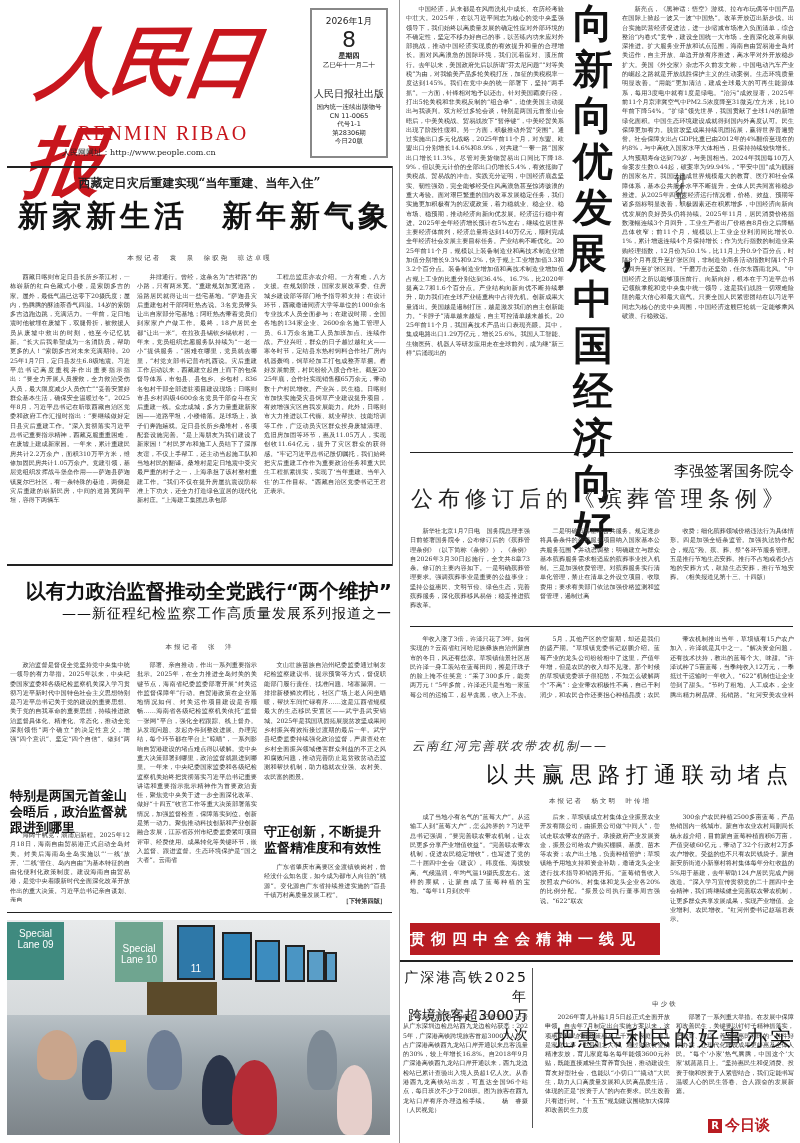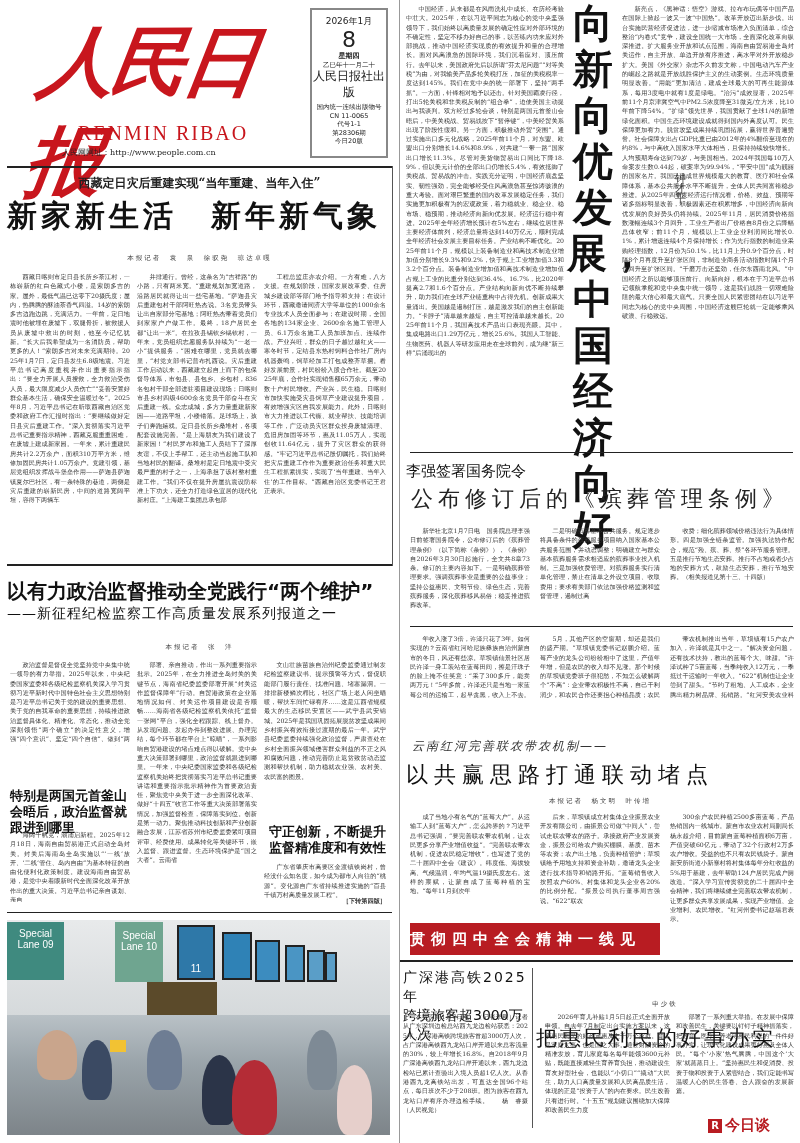--- a/index.html
+++ b/index.html
@@ -13,21 +13,21 @@
 #logo{left:40px;top:12px;width:240px;height:100px;font-family:"DejaVu Serif",serif;font-size:76px;font-weight:bold;color:#c8161d;letter-spacing:-4px;font-style:italic;line-height:100px;transform:skew(-8deg)}
 #logo-en{left:78px;top:122px;font-family:"Liberation Serif",serif;font-size:20px;letter-spacing:2px;color:#c8161d}
 #site{left:62px;top:147px;font-size:8px;color:#222}
 #datebox{left:310px;top:8px;width:78px;height:150px;border:2px solid #888;text-align:center;font-family:"DejaVu Sans",sans-serif;color:#222}
 #datebox div{line-height:1.3}
 .db-ym{font-size:9px;margin-top:6px}
 .db-day{font-size:22px;line-height:24px !important}
 .db-small{font-size:6.5px}
 
 .h-kicker{font-family:"DejaVu Serif",serif;font-weight:bold;text-align:center;color:#222}
-.h-main{font-family:"DejaVu Sans",sans-serif;font-weight:bold;text-align:left;color:#111}
+.h-main{font-family:"DejaVu Sans",sans-serif;font-weight:bold;text-align:right;color:#111}
 .byline{font-size:6.5px;text-align:center;color:#444;letter-spacing:2px}
 .subh{font-family:"DejaVu Sans",sans-serif;font-weight:bold;font-size:13px;line-height:16px;color:#111}
 #vert-title{left:567px;top:0;width:52px;font-family:"DejaVu Sans",sans-serif;font-weight:bold;font-size:40px;line-height:46px;text-align:center;color:#111}
 #vert-author{left:675px;top:174px;width:10px;font-size:11px;line-height:10px;color:#444}
 #redbanner{left:14px;top:925px;width:235px;height:32px;background:#b81c22;color:#fff;font-family:"DejaVu Sans",sans-serif;font-weight:bold;font-size:15px;letter-spacing:6px;line-height:32px}
 #photo{left:7px;top:920px;width:383px;height:215px;overflow:hidden;background:#cfd8dc}
 .sign{position:absolute;color:#fff;font-family:"Liberation Sans",sans-serif;font-size:10px;text-align:center}
 .person{position:absolute;border-radius:50% 50% 30% 30%}
 #today{left:708px;top:1116px;font-family:"DejaVu Sans",sans-serif;font-weight:bold;font-size:15px;color:#b81c22}
 #today .r{display:inline-block;width:14px;height:14px;background:#b81c22;color:#fff;font-size:10px;line-height:14px;text-align:center;margin-right:3px;vertical-align:1px}
@@ -36,21 +36,21 @@
 <body>
 
 <div id="logo" class="abs">人民日报</div>
 <div id="logo-en" class="abs">RENMIN  RIBAO</div>
 <div id="site" class="abs">人民网网址：http://www.people.com.cn</div>
 <div id="datebox" class="abs">
   <div class="db-ym">2026年1月</div>
   <div class="db-day">8</div>
   <div style="font-size:7px;font-weight:bold">星期四</div>
   <div class="db-small">乙巳年十一月二十</div>
-  <div style="font-size:12px;margin-top:0">人民日报社出版</div>
+  <div style="font-size:10px;margin-top:18px">人民日报社出版</div>
   <div class="db-small" style="margin-top:3px">国内统一连续出版物号</div>
   <div class="db-small">CN 11-0065</div>
   <div class="db-small">代号1-1</div>
   <div class="db-small">第28306期</div>
   <div class="db-small">今日20版</div>
 </div>
 <div class="rule" style="left:7px;top:166px;width:385px;height:2px"></div>
 
 <div class="abs h-kicker" style="left:7px;top:175px;width:385px;font-size:12px">西藏定日灾后重建实现“当年重建、当年入住”</div>
 <div class="abs h-main" style="left:7px;top:196px;width:385px;font-size:30px;letter-spacing:4px;word-spacing:10px">新家新生活　新年新气象</div>
@@ -62,29 +62,29 @@
 <div class="vrule" style="left:392px;top:166px;height:400px"></div>
 
 <div class="abs h-main" style="left:7px;top:578px;width:385px;font-size:20px">以有力政治监督推动全党践行“两个维护”</div>
 <div class="abs h-main" style="left:7px;top:605px;width:385px;font-size:14px;font-weight:normal;letter-spacing:1px">——新征程纪检监察工作高质量发展系列报道之一</div>
 <div class="abs byline" style="left:7px;top:643px;width:385px">本报记者　张　洋</div>
 <div class="abs txt" style="left:10px;top:660px;width:120px;height:86px;text-indent:2em">政治监督是督促全党坚持党中央集中统一领导的有力举措。2025年以来，中央纪委国家监委和各级纪检监察机关深入学习贯彻习近平新时代中国特色社会主义思想特别是习近平总书记关于党的建设的重要思想、关于党的自我革命的重要思想，持续推进政治监督具体化、精准化、常态化，推动全党深刻领悟“两个确立”的决定性意义，增强“四个意识”、坚定“四个自信”、做到“两个维护”，形成齐心协力落实党中央重大决策部署的良好局面。</div>
 <div class="abs subh" style="left:10px;top:788px;width:120px">特别是两国元首釜山会晤后，政治监督就跟进到哪里</div>
 <div class="abs txt" style="left:10px;top:830px;width:120px;height:72px;text-indent:2em">海阔千帆竞，潮涌启新程。2025年12月18日，海南自由贸易港正式启动全岛封关。封关后海南岛全岛实施以“‘一线’放开、‘二线’管住、岛内自由”为基本特征的自由化便利化政策制度。建设海南自由贸易港，是党中央着眼新时代全面深化改革开放作出的重大决策。习近平总书记亲自谋划、亲自</div>
 <div class="abs txt" style="left:137px;top:660px;width:120px;height:242px;text-indent:2em">部署、亲自推动，作出一系列重要指示批示。2025年，在全力推进全岛封关的关键节点，海南省纪委监委部署开展“封关运作监督保障年”行动。自贸港政策在企业落地情况如何、封关运作项目建设是否顺畅……海南省各级纪检监察机关依托“监督一张网”平台，强化全程跟踪、线上督办。从发现问题、发起办件到整改进展、办理完结，每个环节都在平台上“晾晒”，一系列影响自贸港建设的堵点难点得以破解。党中央重大决策部署到哪里，政治监督就跟进到哪里。一年来，中央纪委国家监委和各级纪检监察机关始终把贯彻落实习近平总书记重要讲话和重要指示批示精神作为首要政治责任，聚焦党中央关于进一步全面深化改革、做好“十四五”收官工作等重大决策部署落实情况，加强监督检查，保障落实到位。创新是第一动力。聚焦推动科技创新和产业创新融合发展，江苏省苏州市纪委监委紧盯项目评审、经费使用、成果转化等关键环节，嵌入监督、跟进监督。生态环境保护是“国之大者”。云南省</div>
 <div class="abs txt" style="left:264px;top:660px;width:122px;height:160px;text-indent:2em">文山壮族苗族自治州纪委监委通过制发纪检监察建议书、提示预警等方式，督促职能部门履行责任、找准问题、堵塞漏洞。一排排新楼鳞次栉比，社区广场上老人闲坐晒暖，帮扶车间忙碌有序……这是江西省规模最大的生态移民安置区——武宁县武安锦城。2025年是我国巩固拓展脱贫攻坚成果同乡村振兴有效衔接过渡期的最后一年。武宁县纪委监委持续强化政治监督，严肃查处在乡村全面振兴领域侵害群众利益的不正之风和腐败问题，推动完善防止返贫致贫动态监测和帮扶机制，助力稳就农业强、农村美、农民富的图景。</div>
-<div class="abs subh" style="left:264px;top:824px;width:122px;text-align:right">守正创新，不断提升监督精准度和有效性</div>
+<div class="abs subh" style="left:264px;top:824px;width:122px;">守正创新，不断提升监督精准度和有效性</div>
 <div class="abs txt" style="left:264px;top:862px;width:122px;height:40px;text-indent:2em">广东省肇庆市高要区金渡镇铁岗村，曾经没什么知名度，如今成为都市人向往的“桃源”。变化源自广东省持续推进实施的“百县千镇万村高质量发展工程”。</div>
 <div class="abs txt" style="left:330px;top:896px;width:56px;text-align:right;font-weight:bold">［下转第四版］</div>
 <div class="rule" style="left:7px;top:912px;width:385px;height:1px"></div>
 
 <div id="photo" class="abs">
   <div style="position:absolute;left:0;top:0;width:100%;height:45%;background:linear-gradient(#e8eaeb,#d5d9db)"></div>
   <div class="sign" style="left:0;top:2px;width:57px;height:58px;background:#3f8a7f;padding-top:6px">Special Lane 09</div>
-  <div class="sign" style="left:108px;top:2px;width:48px;height:60px;background:#6fa590;padding-top:8px">Special Lane 10</div>
+  <div class="sign" style="left:108px;top:2px;width:48px;height:60px;background:#6fa590;padding-top:21px">Special Lane 10</div>
   <div class="sign" style="left:170px;top:5px;width:38px;height:55px;background:#2e78a8;padding-top:36px;border:2px solid #222"><span>11</span></div>
   <div style="position:absolute;left:215px;top:12px;width:30px;height:48px;background:#2f82b6;border:2px solid #222"></div>
   <div style="position:absolute;left:248px;top:20px;width:25px;height:42px;background:#3c8cbf;border:2px solid #222"></div>
   <div style="position:absolute;left:278px;top:25px;width:20px;height:37px;background:#4a95c4;border:2px solid #222"></div>
   <div style="position:absolute;left:300px;top:30px;width:18px;height:32px;background:#5a9ec8;border:2px solid #222"></div>
   <div style="position:absolute;left:318px;top:32px;width:12px;height:30px;background:#5a9ec8;border:2px solid #222"></div>
   <div style="position:absolute;left:140px;top:62px;width:70px;height:45px;background:#5b4a2a"></div>
   <div style="position:absolute;left:0;top:95px;width:100%;height:120px;background:linear-gradient(#b9c1c6,#9aa4aa 40%,#7d8489)"></div>
   <div class="person" style="left:30px;top:110px;width:40px;height:50px;background:#c9a58c"></div>
   <div class="person" style="left:75px;top:120px;width:30px;height:60px;background:#3b4a63"></div>

